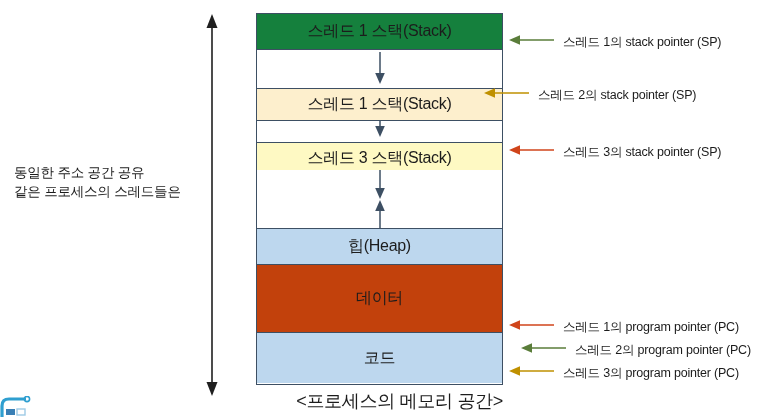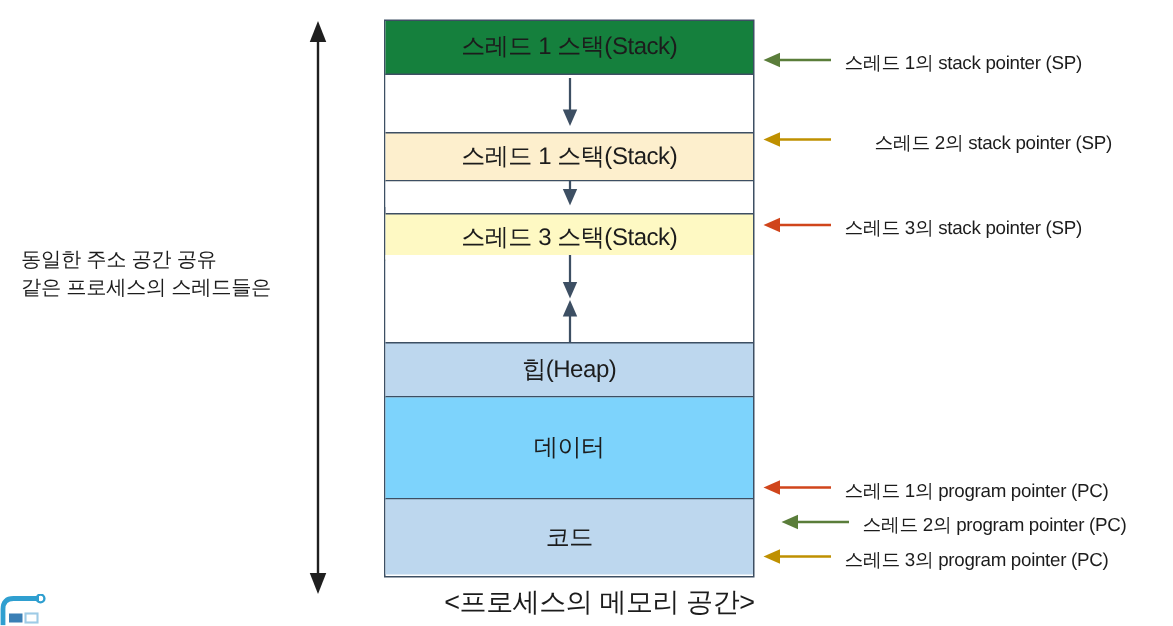--- a/index.html
+++ b/index.html
@@ -69,21 +69,21 @@
     white-space: nowrap;
   }
 
   .b-stack1 { top: 0px;   height: 36px; background: #15803d; border-bottom: 1.6px solid #3d4f63; }
   .b-gap1   { top: 36px;  height: 38px; background: #ffffff; }
   .b-stack2 { top: 74px;  height: 33px; background: #fdefcd; border-top: 1.6px solid #3d4f63; border-bottom: 1.6px solid #3d4f63; }
   .b-gap2   { top: 107px; height: 17px; background: #ffffff; }
   .b-stack3 { top: 108px; height: 32px; background: #fef9c3; border-top: 1.6px solid #3d4f63; border-bottom: 1.6px solid #3d4f63; margin-top: 20px; }
   .b-gap3   { top: 156px; height: 58px; background: #ffffff; }
   .b-heap   { top: 214px; height: 37px; background: #bdd7ee; border-top: 1.6px solid #3d4f63; border-bottom: 1.6px solid #3d4f63; }
-  .b-data   { top: 251px; height: 68px; background: #7dd3fc; border-bottom: 1.6px solid #3d4f63; }
+  .b-data   { top: 251px; height: 68px; background: #c2410c; border-bottom: 1.6px solid #3d4f63; }
   .b-code   { top: 319px; height: 50px; background: #bdd7ee; }
 
   
   .flow-arrow {
     position: absolute;
     left: 115px;
     width: 16px;
     pointer-events: none;
   }
 
@@ -206,21 +206,21 @@
   <div class="annot" style="left:508px; top:33px;justify-content:center;">
     <span class="leader">
       <svg width="48" height="14" viewBox="0 0 48 14" xmlns="http://www.w3.org/2000/svg">
         <line x1="46" y1="7" x2="10" y2="7" stroke="#5a7d3a" stroke-width="1.6"></line>
         <polygon points="1,7 12,2.2 12,11.8" fill="#5a7d3a"></polygon>
       </svg>
     </span>
     <span class="atext">스레드 1의 stack pointer (SP)</span>
   </div>
 
-  <div class="annot" style="left:508px; top:86px;gap:20px;">
+  <div class="annot" style="left:483px; top:86px;">
     <span class="leader">
       <svg width="48" height="14" viewBox="0 0 48 14" xmlns="http://www.w3.org/2000/svg">
         <line x1="46" y1="7" x2="10" y2="7" stroke="#bf9000" stroke-width="1.6"></line>
         <polygon points="1,7 12,2.2 12,11.8" fill="#bf9000"></polygon>
       </svg>
     </span>
     <span class="atext">스레드 2의 stack pointer (SP)</span>
   </div>
 
   <div class="annot" style="left:508px; top:143px;">

